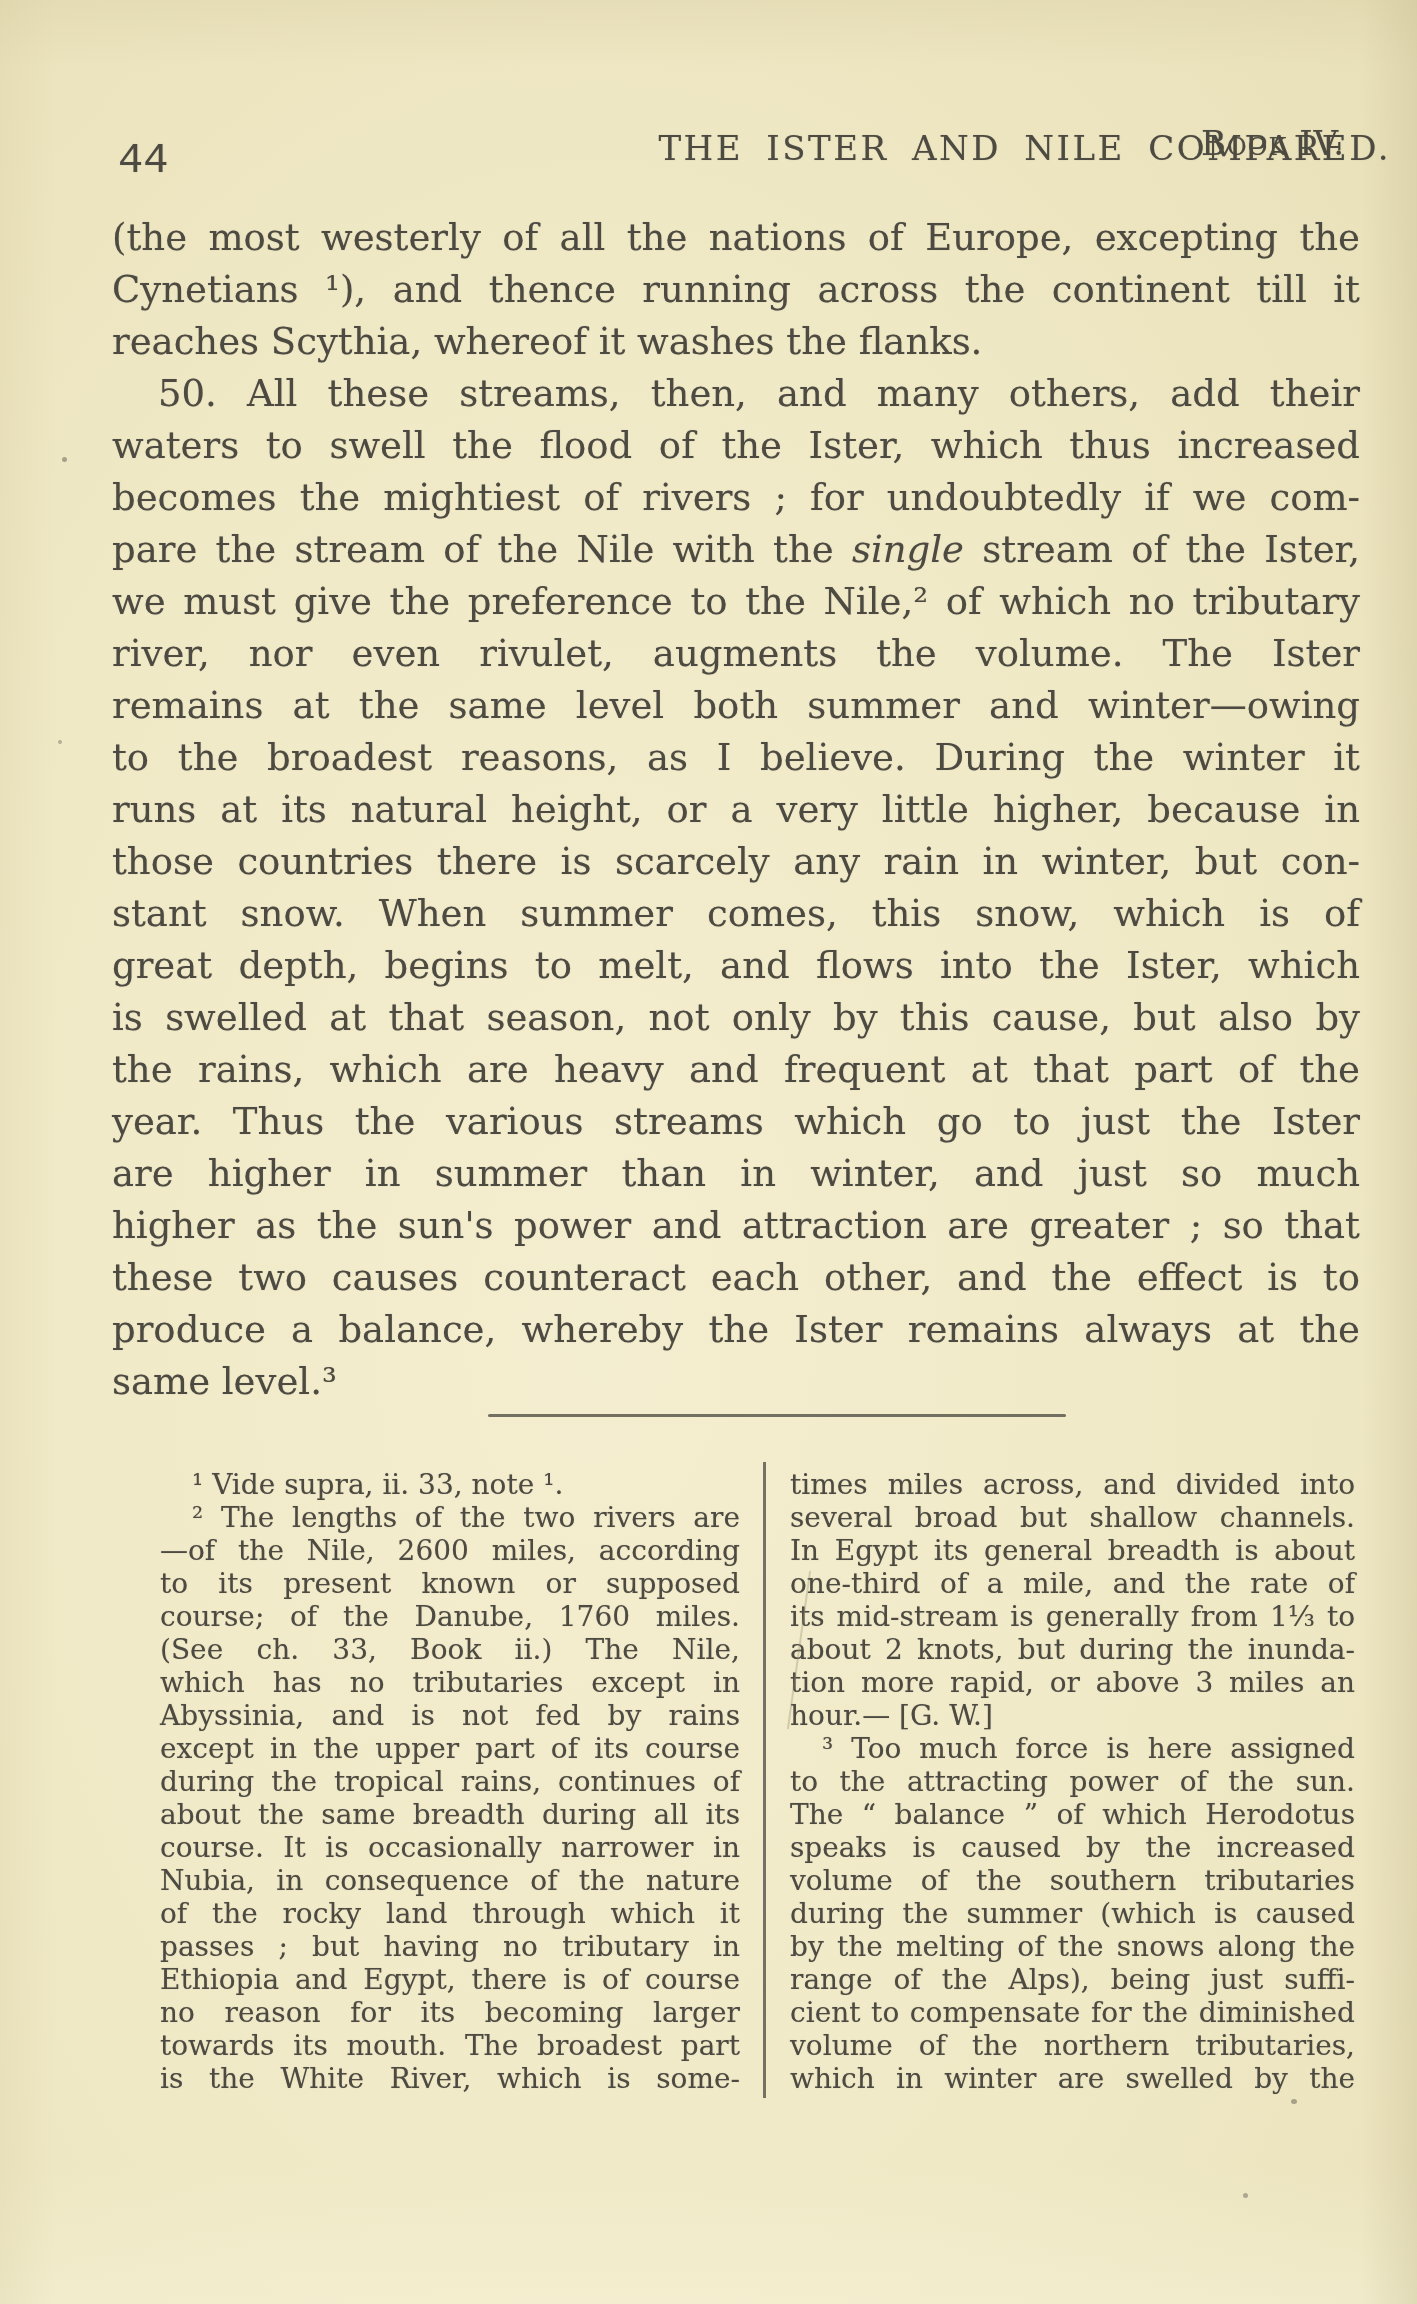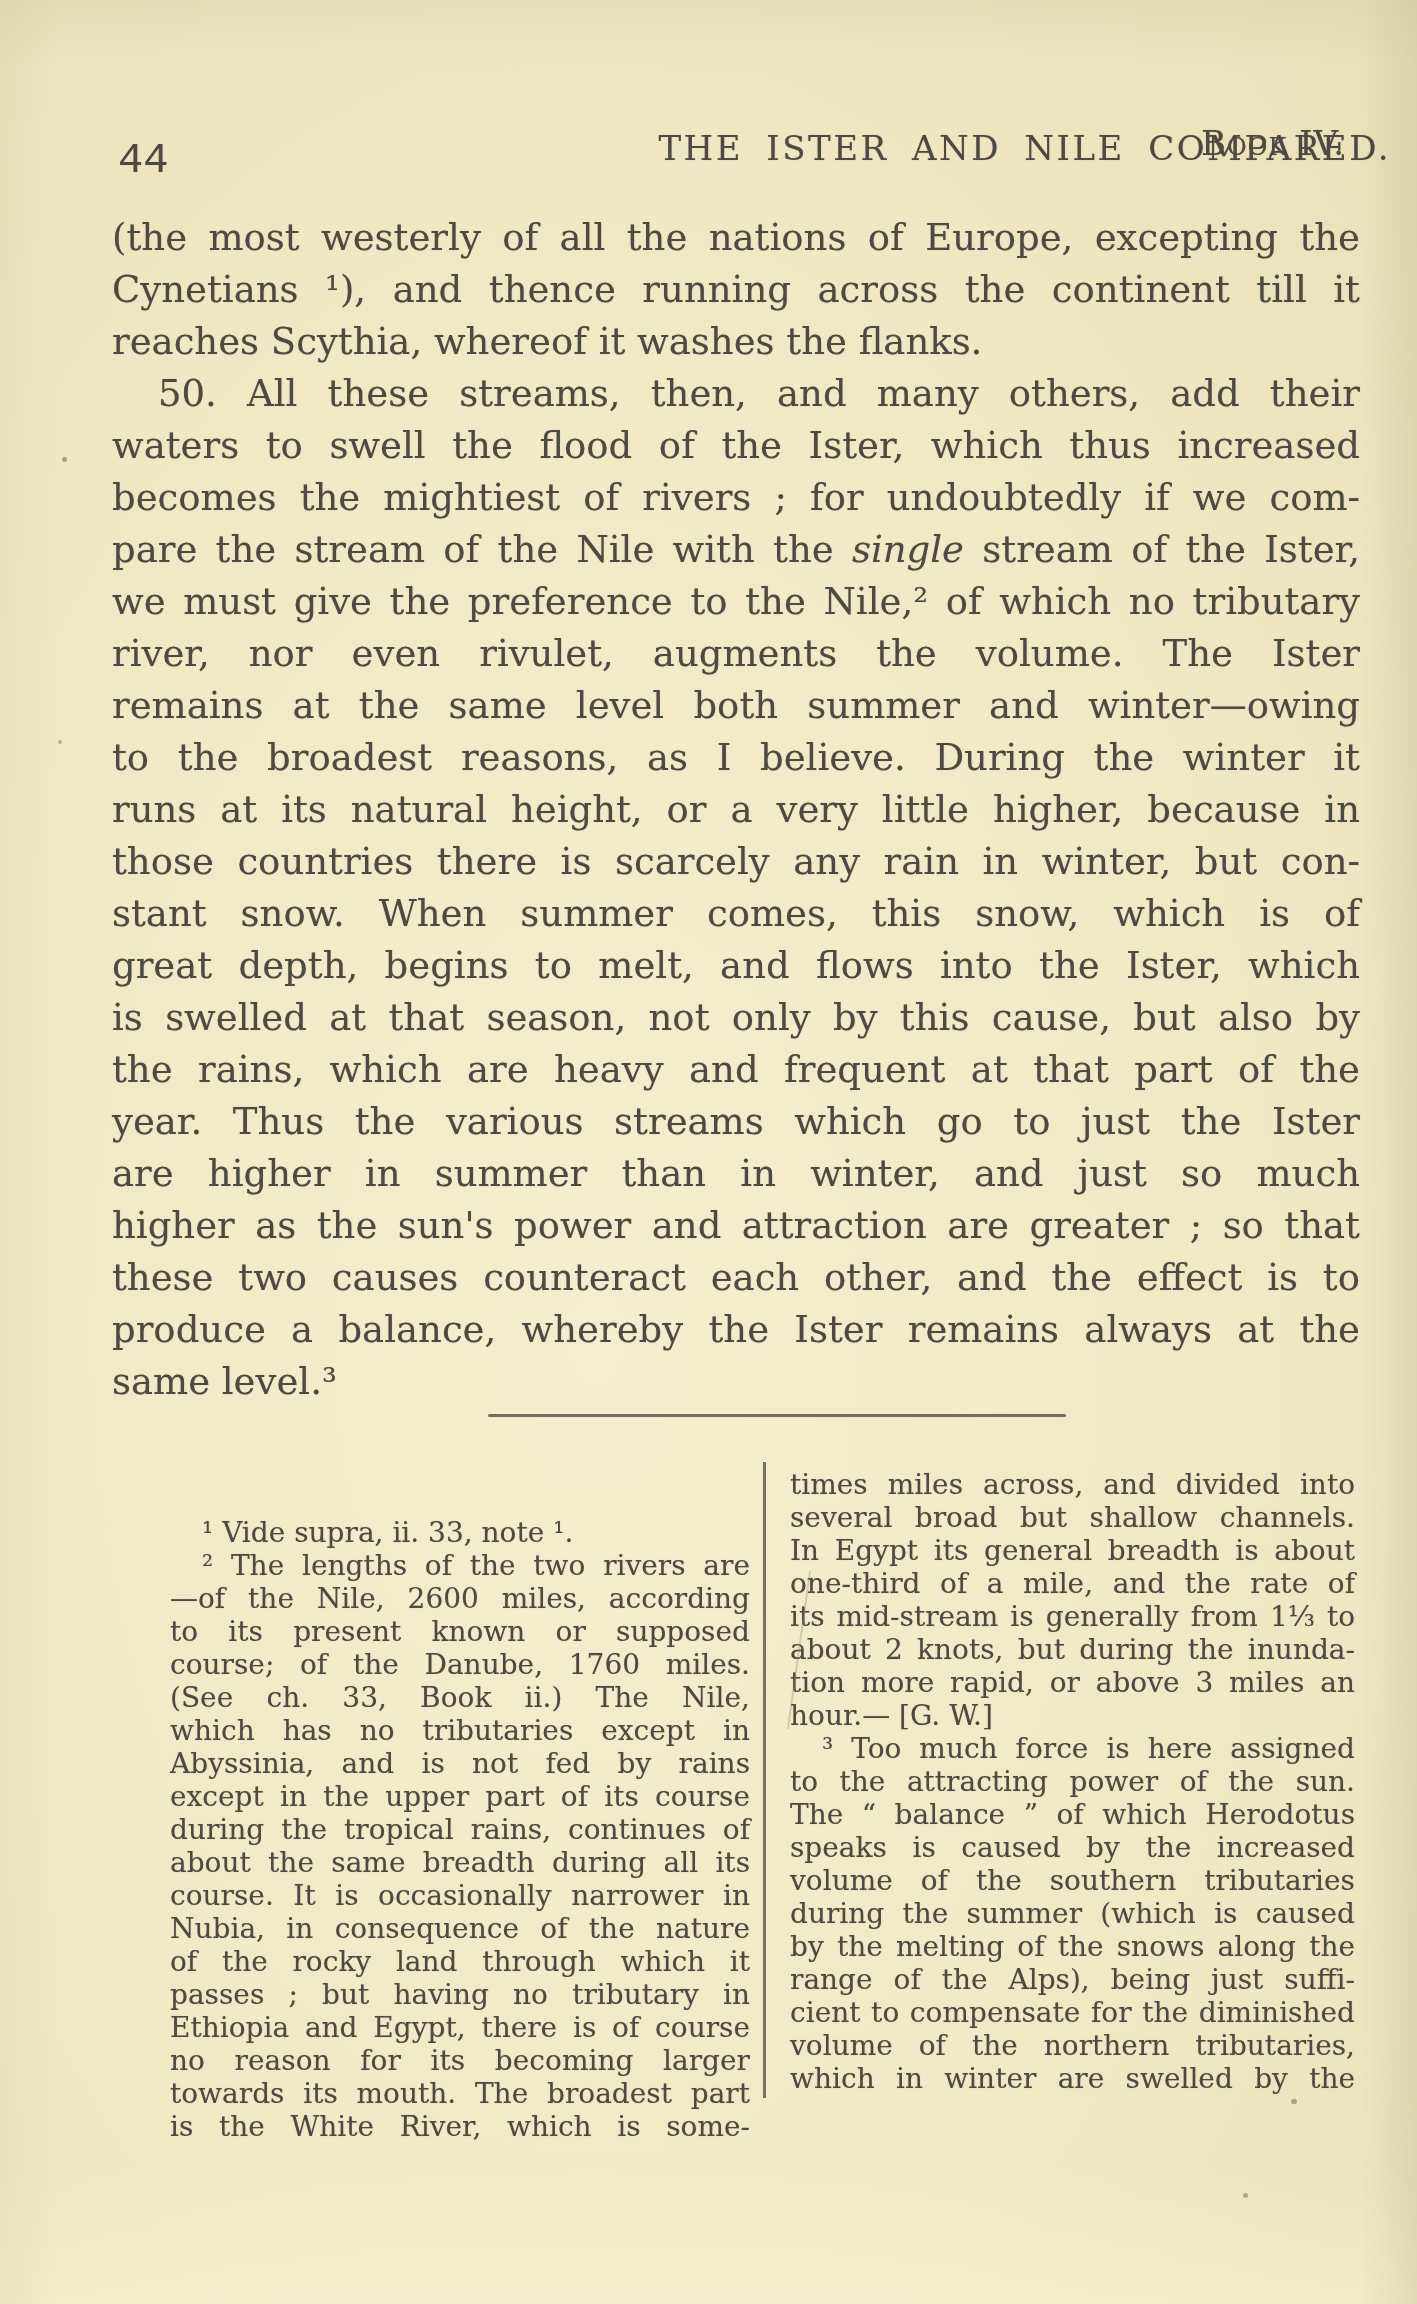--- a/index.html
+++ b/index.html
@@ -29,21 +29,21 @@
   .body-text{
     position:absolute;left:112px;top:212px;width:1248px;
     font-size:37px;line-height:52px;
   }
   .line{text-align:justify;text-align-last:justify;}
   .line.pend{text-align-last:left;}
   .body-text .line.indent{text-indent:46px;}
   .fnote-rule{position:absolute;left:488px;top:1414px;width:578px;height:3px;background:#5c594f;opacity:.85;border-radius:2px;}
   .fnote-divider{position:absolute;left:763px;top:1462px;width:3px;height:636px;background:#55524a;opacity:.8;}
   .fnote{position:absolute;top:1468px;font-size:28px;line-height:33px;}
-  .fnote-left{left:170px;width:580px;margin-top:48px;}
+  .fnote-left{left:160px;width:580px;}
   .fnote-right{left:790px;width:565px;}
   .fnote .line.indent{text-indent:32px;}
   .speck{position:absolute;border-radius:50%;background:#6b675d;}
   .speck.s1{left:62px;top:457px;width:5px;height:5px;opacity:.55;}
   .speck.s2{left:58px;top:740px;width:4px;height:4px;opacity:.45;}
   .speck.s3{left:1243px;top:2193px;width:5px;height:5px;opacity:.5;}
   .speck.s4{left:1291px;top:2099px;width:6px;height:5px;opacity:.55;}
   .crease{position:absolute;left:798px;top:1570px;width:2px;height:160px;background:rgba(150,140,110,0.35);transform:rotate(8deg);border-radius:2px;}
 </style>
 </head>

